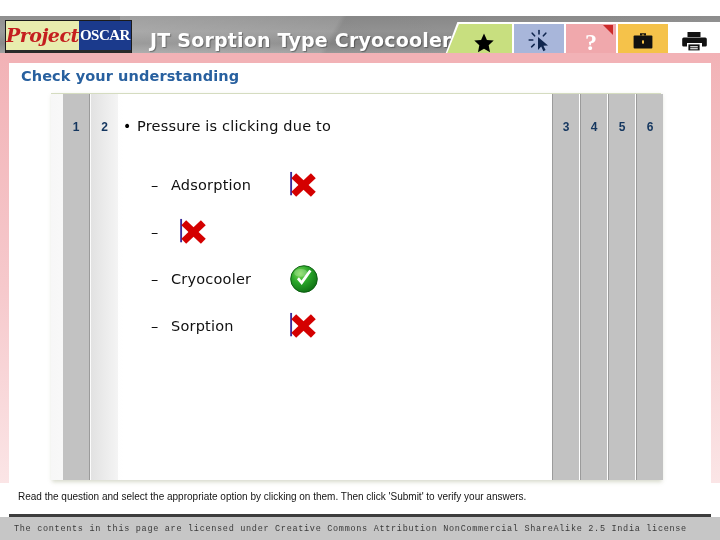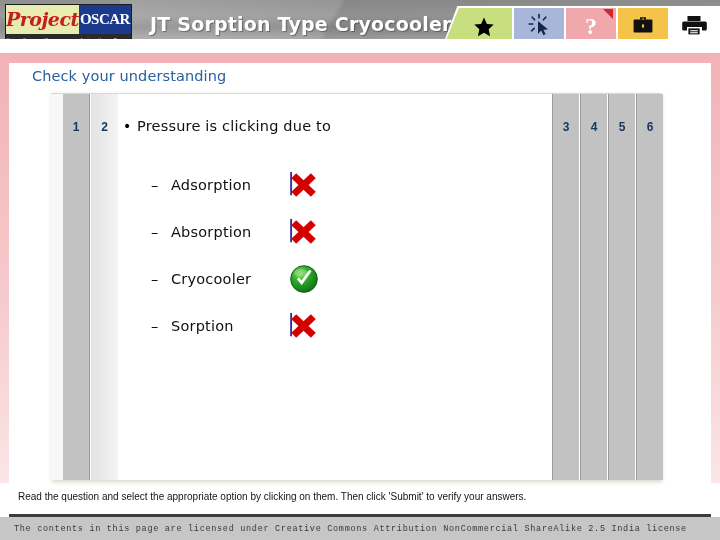--- a/index.html
+++ b/index.html
@@ -11,21 +11,21 @@
     width: 720px;
     height: 540px;
     font-family: "DejaVu Sans", sans-serif;
     overflow: hidden;
     position: relative;
   }
 
   
   .header {
     position: absolute;
-    left: 0; top: 0;
+    left: 0; top: 16px;
     width: 720px; height: 39px;
     background: linear-gradient(to bottom, #8f8f8f 0%, #9a9a9a 40%, #8a8a8a 70%, #a5a5a5 100%);
     overflow: hidden;
   }
   .header-sheen {
     position: absolute;
     left: 120px; top: 0;
     width: 600px; height: 53px;
     background: linear-gradient(120deg, rgba(255,255,255,0.16) 0%, rgba(255,255,255,0.05) 35%, rgba(0,0,0,0.06) 36%, rgba(0,0,0,0.02) 100%);
     pointer-events: none;
@@ -172,24 +172,24 @@
   
   .slide {
     position: absolute;
     left: 9px; top: 63px;
     width: 702px; height: 422px;
     background: #ffffff;
     box-sizing: border-box;
   }
   .slide-title {
     position: absolute;
-    left: 23px; top: 5px;
+    left: 12px; top: 5px;
     color: #28609f;
     font-size: 14.5px;
-    font-weight: normal;
+    font-weight: bold;
     letter-spacing: 0.1px;
   }
 
   
   .panel {
     position: absolute;
     left: 42px; top: 30px;
     width: 610px; height: 386px;
     background: #fcfcfc;
     border-top: 1px solid #d5dcc0;
@@ -442,21 +442,20 @@
             <g stroke="#d40000" stroke-width="7.5" stroke-linecap="butt">
               <line x1="5" y1="5" x2="26" y2="25"></line>
               <line x1="26" y1="5" x2="5" y2="25"></line>
             </g>
           </svg>
         </span>
       </div>
 
       <div class="option-row">
         <span class="opt-dash">–</span>
-        <span class="opt-label">Absorption</span>
         <span class="opt-mark">
           <svg class="mark-cross" viewBox="0 0 32 30" aria-hidden="true">
             <line x1="2.2" y1="1" x2="2.2" y2="26" stroke="#3a2a9a" stroke-width="2"></line>
             <g stroke="#d40000" stroke-width="7.5" stroke-linecap="butt">
               <line x1="5" y1="5" x2="26" y2="25"></line>
               <line x1="26" y1="5" x2="5" y2="25"></line>
             </g>
           </svg>
         </span>
       </div>

